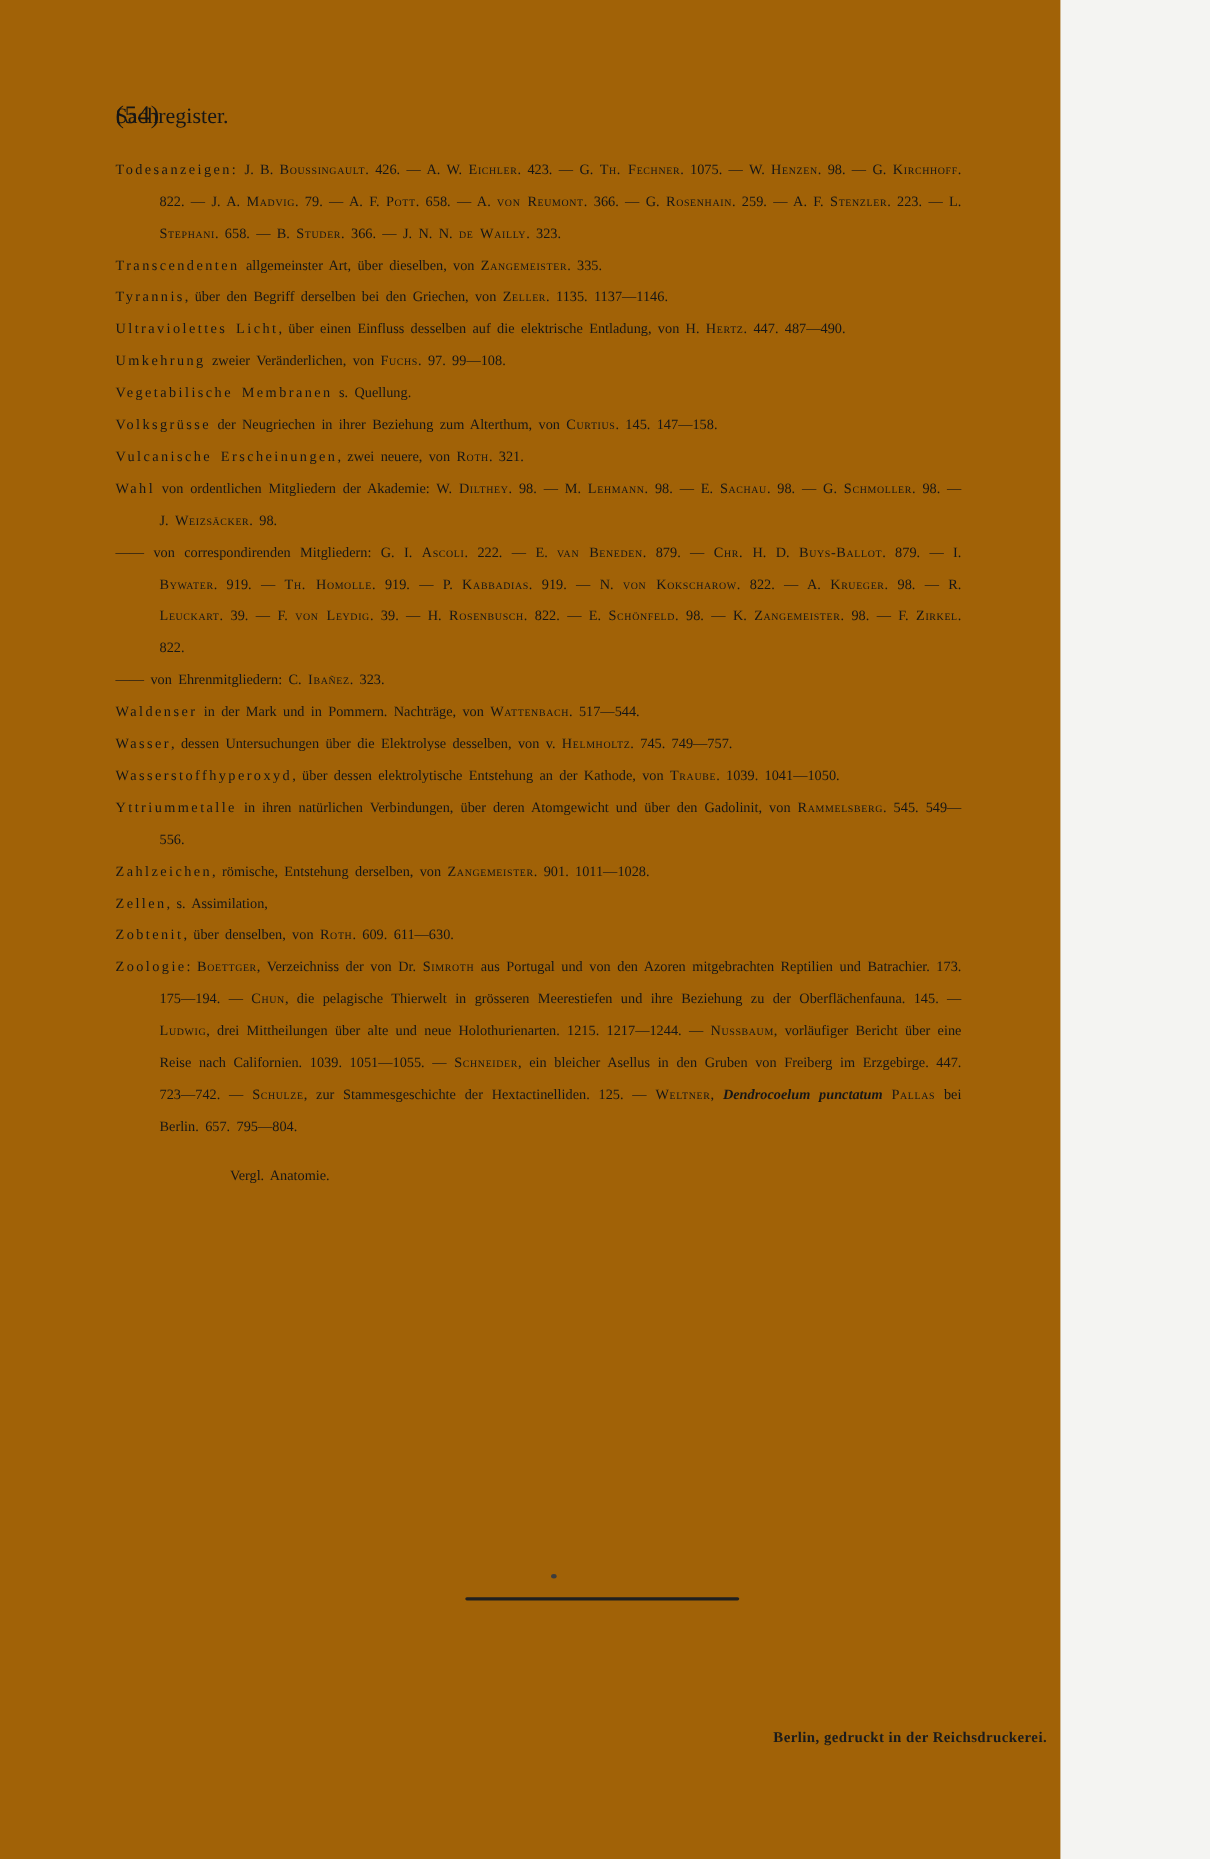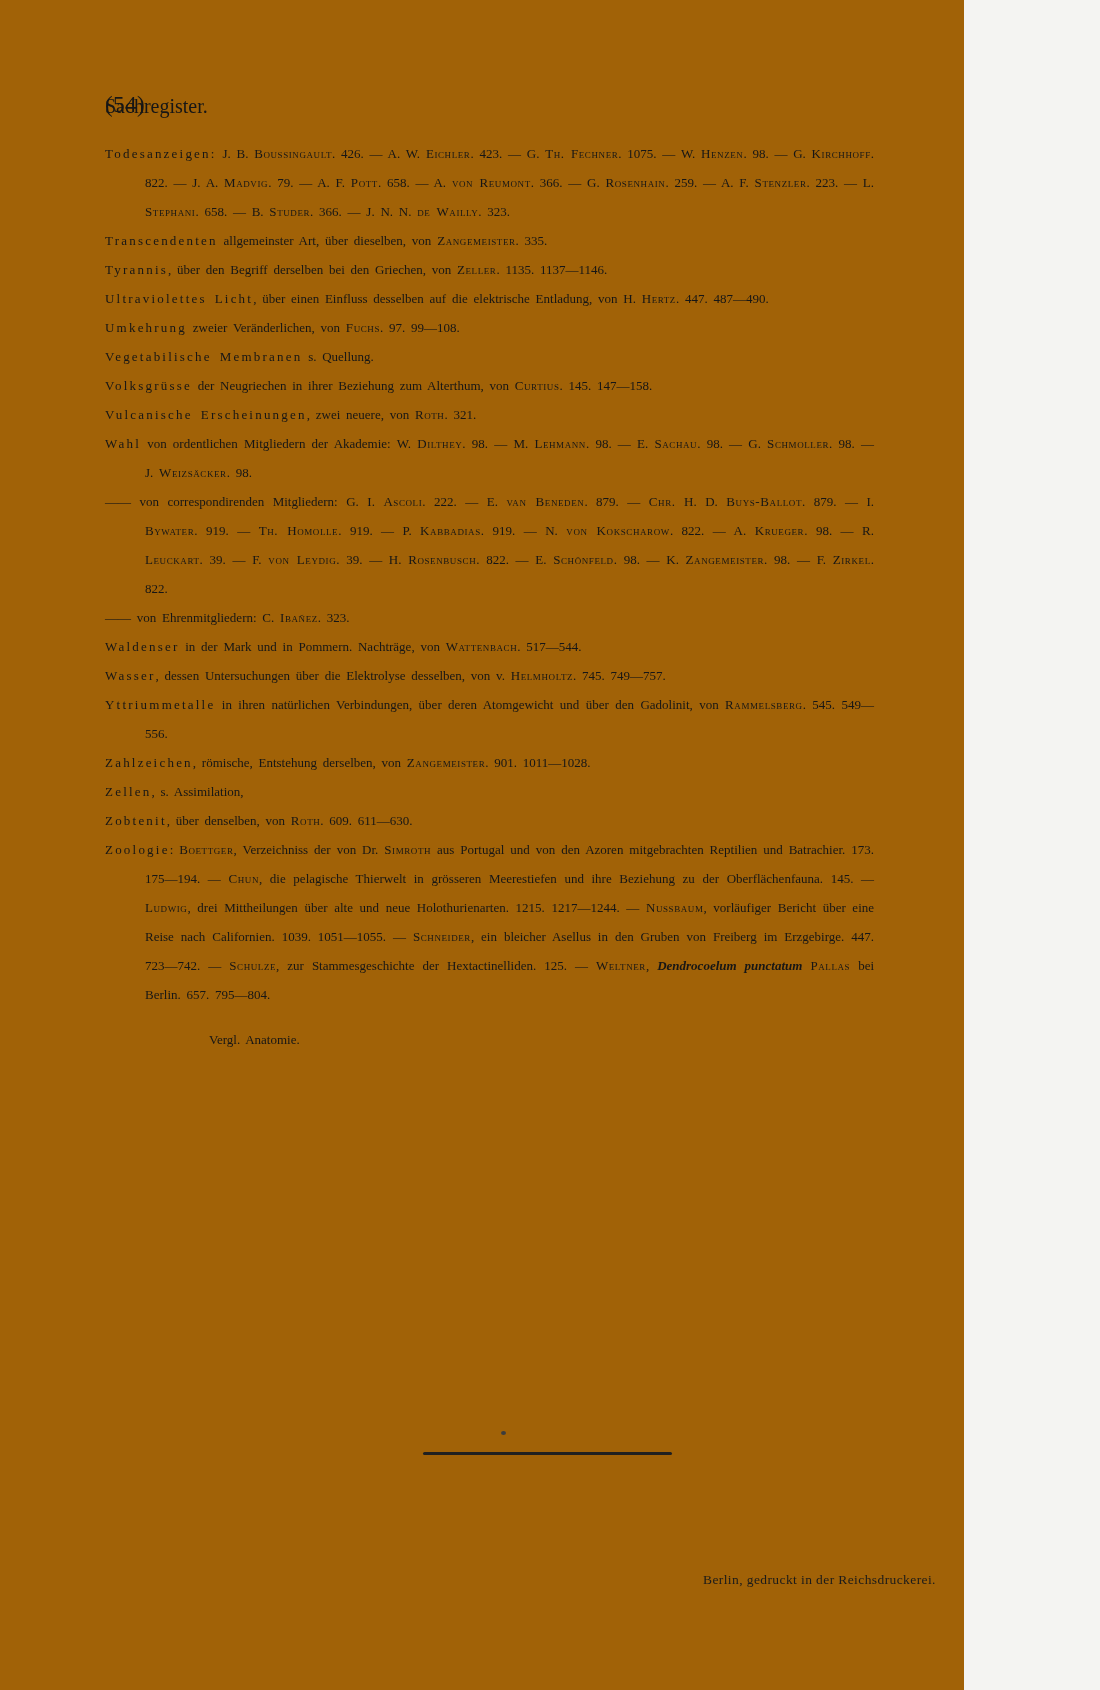--- a/index.html
+++ b/index.html
@@ -62,21 +62,21 @@
     position: absolute;
     left: 423px; top: 1452px;
     width: 249px; height: 3px;
     background: #202020;
     border-radius: 2px;
   }
   .printer-imprint {
     position: absolute;
     left: 703px; top: 1572px;
     font-size: 13.5px;
-    font-weight: 400;
+    font-weight: 700;
     letter-spacing: 0.03em;
     color: #1b1b1b;
   }
 </style>
 </head>
 <body>
 
 <div class="sheet">
 
   <div class="page-head">
@@ -91,20 +91,21 @@
       <p class="entry"><span class="seg-sp">Ultraviolettes Licht</span><span class="seg-n">, über einen Einfluss desselben auf die elektrische Entladung, von H. </span><span class="seg-sc">Hertz</span><span class="seg-n">. 447. 487—490.</span></p>
       <p class="entry"><span class="seg-sp">Umkehrung</span><span class="seg-n"> zweier Veränderlichen, von </span><span class="seg-sc">Fuchs</span><span class="seg-n">. 97. 99—108.</span></p>
       <p class="entry"><span class="seg-sp">Vegetabilische Membranen</span><span class="seg-n"> s. Quellung.</span></p>
       <p class="entry"><span class="seg-sp">Volksgrüsse</span><span class="seg-n"> der Neugriechen in ihrer Beziehung zum Alterthum, von </span><span class="seg-sc">Curtius</span><span class="seg-n">. 145. 147—158.</span></p>
       <p class="entry"><span class="seg-sp">Vulcanische Erscheinungen</span><span class="seg-n">, zwei neuere, von </span><span class="seg-sc">Roth</span><span class="seg-n">. 321.</span></p>
       <p class="entry"><span class="seg-sp">Wahl</span><span class="seg-n"> von ordentlichen Mitgliedern der Akademie: W. </span><span class="seg-sc">Dilthey</span><span class="seg-n">. 98. — M. </span><span class="seg-sc">Lehmann</span><span class="seg-n">. 98. — E. </span><span class="seg-sc">Sachau</span><span class="seg-n">. 98. — G. </span><span class="seg-sc">Schmoller</span><span class="seg-n">. 98. — J. </span><span class="seg-sc">Weizsäcker</span><span class="seg-n">. 98.</span></p>
       <p class="entry"><span class="seg-n">—— von correspondirenden Mitgliedern: G. I. </span><span class="seg-sc">Ascoli</span><span class="seg-n">. 222. — E. </span><span class="seg-sc">van Beneden</span><span class="seg-n">. 879. — </span><span class="seg-sc">Chr.</span><span class="seg-n"> H. D. </span><span class="seg-sc">Buys-Ballot</span><span class="seg-n">. 879. — I. </span><span class="seg-sc">Bywater</span><span class="seg-n">. 919. — </span><span class="seg-sc">Th. Homolle</span><span class="seg-n">. 919. — P. </span><span class="seg-sc">Kabbadias</span><span class="seg-n">. 919. — N. </span><span class="seg-sc">von Kokscharow</span><span class="seg-n">. 822. — A. </span><span class="seg-sc">Krueger</span><span class="seg-n">. 98. — R. </span><span class="seg-sc">Leuckart</span><span class="seg-n">. 39. — F. </span><span class="seg-sc">von Leydig</span><span class="seg-n">. 39. — H. </span><span class="seg-sc">Rosenbusch</span><span class="seg-n">. 822. — E. </span><span class="seg-sc">Schönfeld</span><span class="seg-n">. 98. — K. </span><span class="seg-sc">Zangemeister</span><span class="seg-n">. 98. — F. </span><span class="seg-sc">Zirkel</span><span class="seg-n">. 822.</span></p>
       <p class="entry"><span class="seg-n">—— von Ehrenmitgliedern: C. </span><span class="seg-sc">Ibañez</span><span class="seg-n">. 323.</span></p>
       <p class="entry"><span class="seg-sp">Waldenser</span><span class="seg-n"> in der Mark und in Pommern. Nachträge, von </span><span class="seg-sc">Wattenbach</span><span class="seg-n">. 517—544.</span></p>
       <p class="entry"><span class="seg-sp">Wasser</span><span class="seg-n">, dessen Untersuchungen über die Elektrolyse desselben, von v. </span><span class="seg-sc">Helmholtz</span><span class="seg-n">. 745. 749—757.</span></p>
+      <p class="entry"><span class="seg-sp">Wasserstoffhyperoxyd</span><span class="seg-n">, über dessen elektrolytische Entstehung an der Kathode, von </span><span class="seg-sc">Traube</span><span class="seg-n">. 1039. 1041—1050.</span></p>
       <p class="entry"><span class="seg-sp">Yttriummetalle</span><span class="seg-n"> in ihren natürlichen Verbindungen, über deren Atomgewicht und über den Gadolinit, von </span><span class="seg-sc">Rammelsberg</span><span class="seg-n">. 545. 549—556.</span></p>
       <p class="entry"><span class="seg-sp">Zahlzeichen</span><span class="seg-n">, römische, Entstehung derselben, von </span><span class="seg-sc">Zangemeister</span><span class="seg-n">. 901. 1011—1028.</span></p>
       <p class="entry"><span class="seg-sp">Zellen</span><span class="seg-n">, s. Assimilation,</span></p>
       <p class="entry"><span class="seg-sp">Zobtenit</span><span class="seg-n">, über denselben, von </span><span class="seg-sc">Roth</span><span class="seg-n">. 609. 611—630.</span></p>
       <p class="entry"><span class="seg-sp">Zoologie</span><span class="seg-n">: </span><span class="seg-sc">Boettger</span><span class="seg-n">, Verzeichniss der von Dr. </span><span class="seg-sc">Simroth</span><span class="seg-n"> aus Portugal und von den Azoren mitgebrachten Reptilien und Batrachier. 173. 175—194. — </span><span class="seg-sc">Chun</span><span class="seg-n">, die pelagische Thierwelt in grösseren Meerestiefen und ihre Beziehung zu der Oberflächenfauna. 145. — </span><span class="seg-sc">Ludwig</span><span class="seg-n">, drei Mittheilungen über alte und neue Holothurienarten. 1215. 1217—1244. — </span><span class="seg-sc">Nussbaum</span><span class="seg-n">, vorläufiger Bericht über eine Reise nach Californien. 1039. 1051—1055. — </span><span class="seg-sc">Schneider</span><span class="seg-n">, ein bleicher Asellus in den Gruben von Freiberg im Erzgebirge. 447. 723—742. — </span><span class="seg-sc">Schulze</span><span class="seg-n">, zur Stammesgeschichte der Hextactinelliden. 125. — </span><span class="seg-sc">Weltner</span><span class="seg-n">, </span><span class="seg-i">Dendrocoelum punctatum</span><span class="seg-n"> </span><span class="seg-sc">Pallas</span><span class="seg-n"> bei Berlin. 657. 795—804.</span></p>
       <p class="entry note"><span class="seg-n">Vergl. Anatomie.</span></p>
     </div>
 
   <div class="scan-dot"></div>
 

